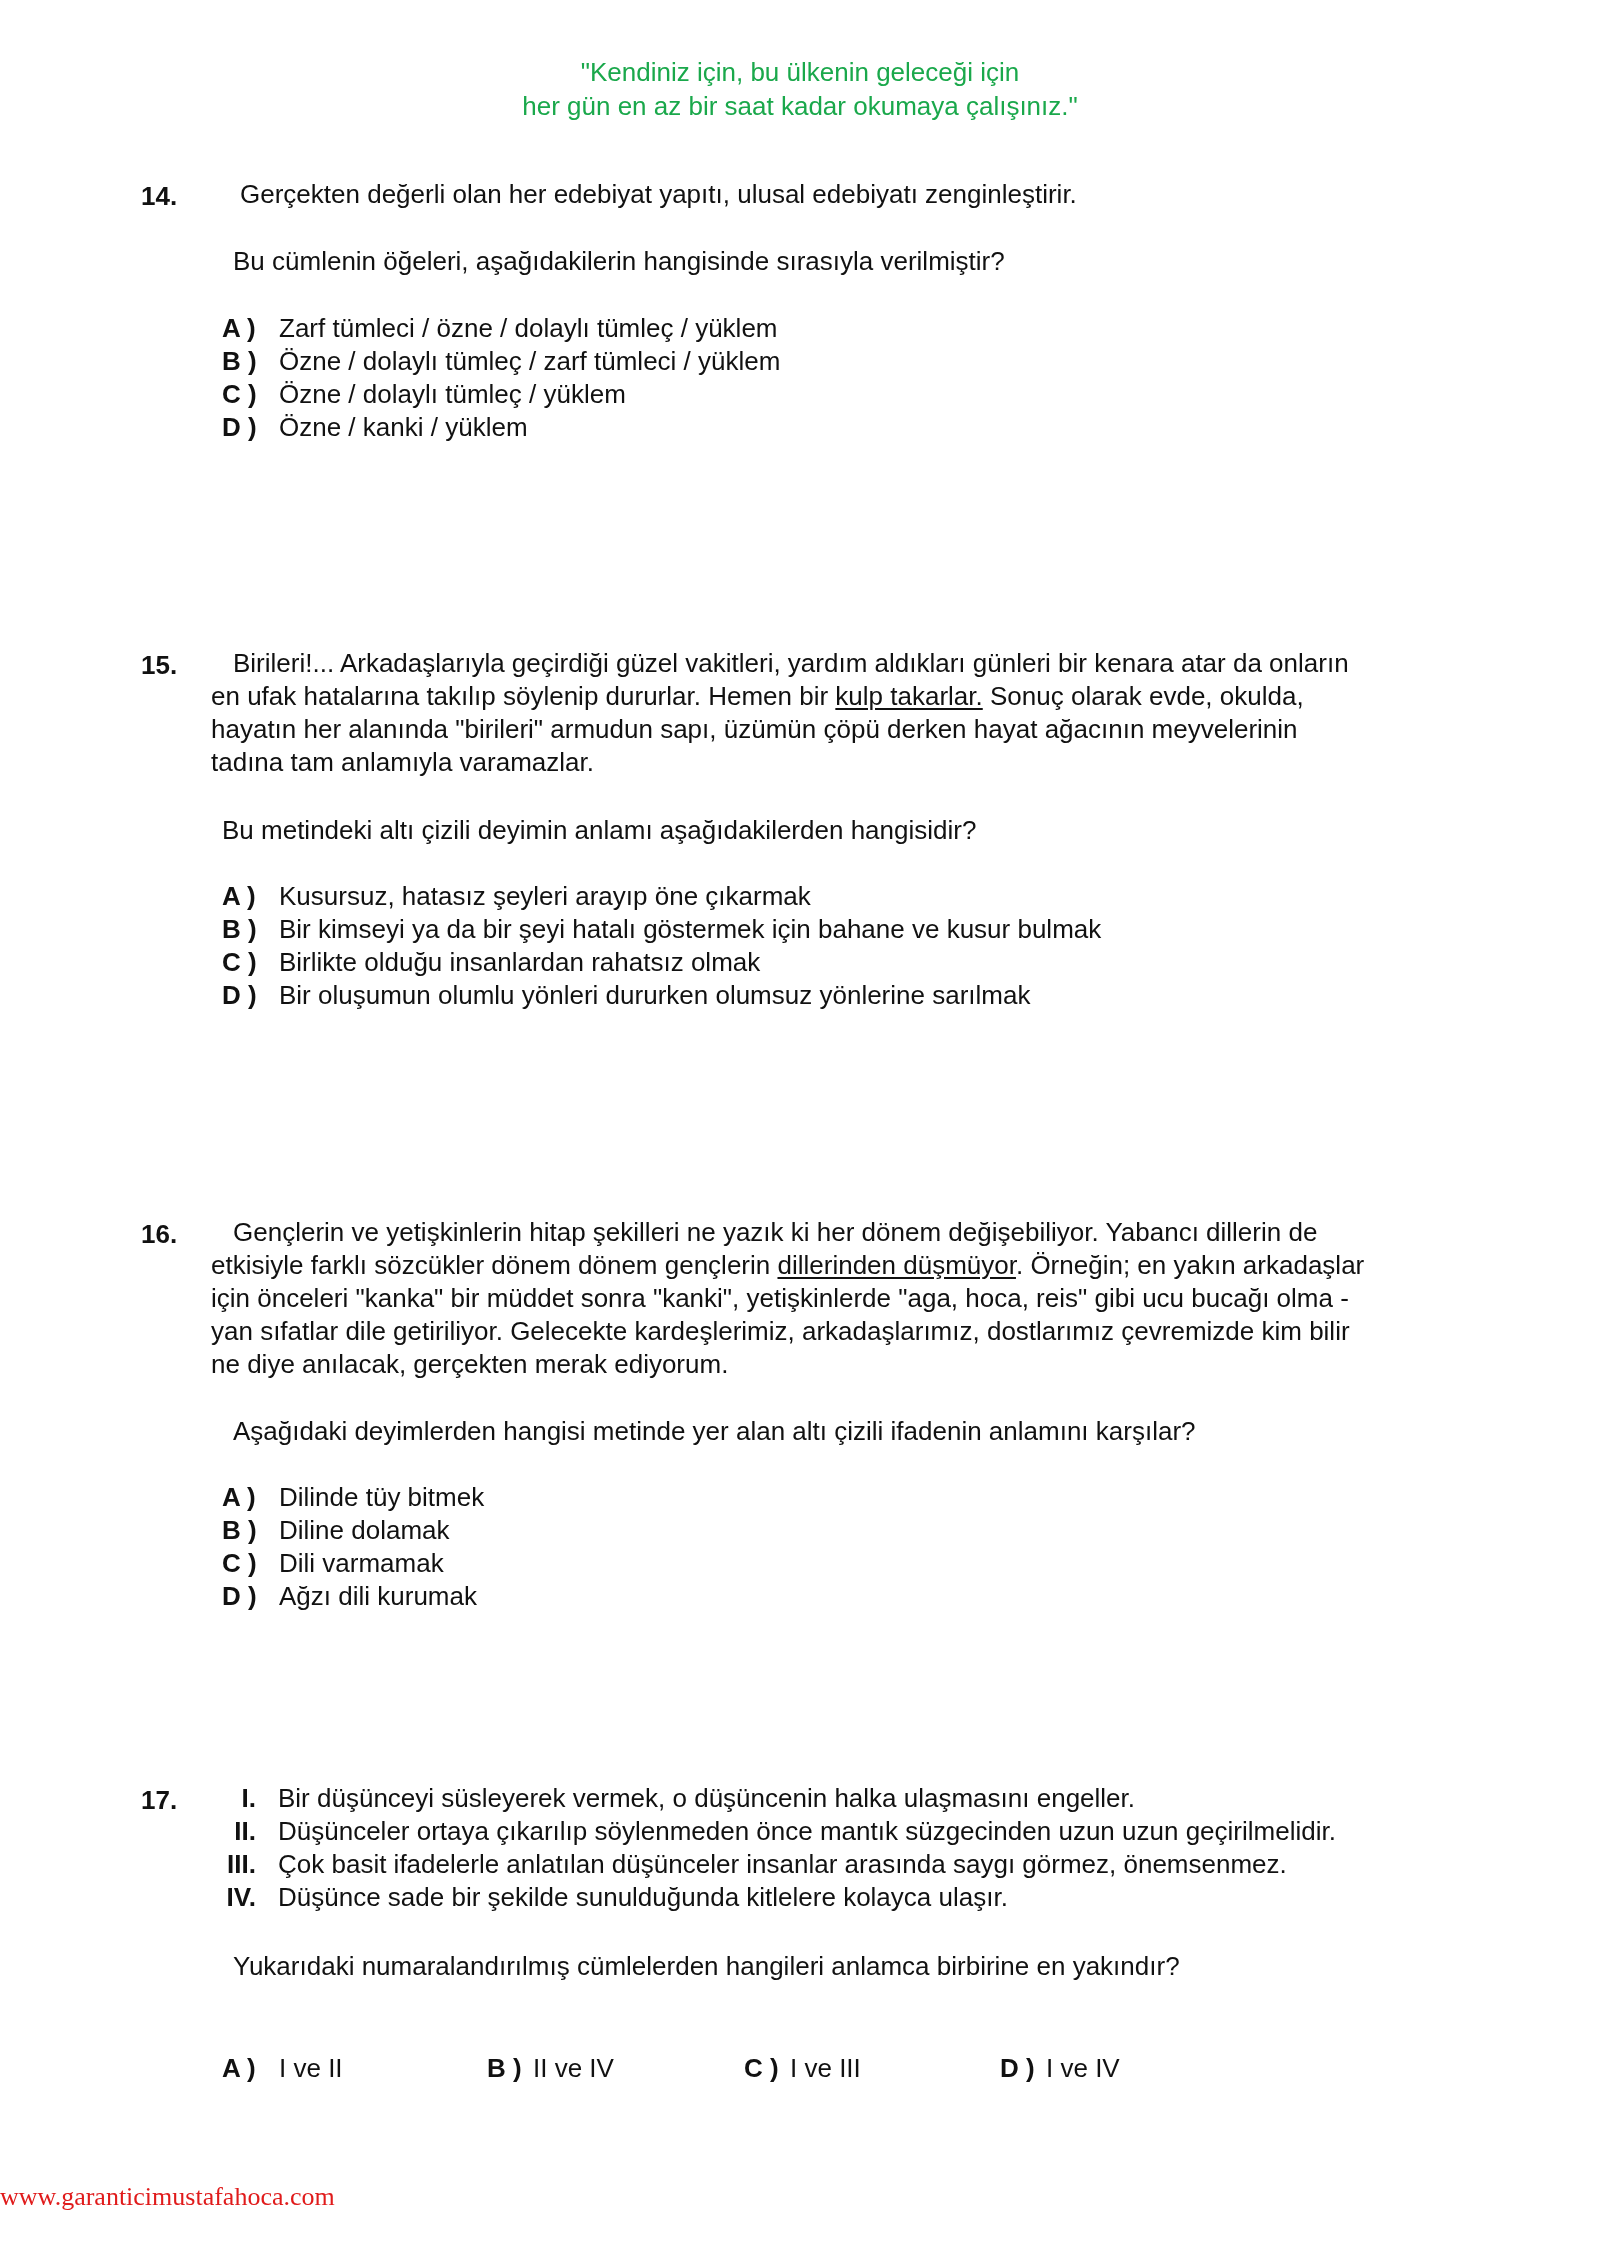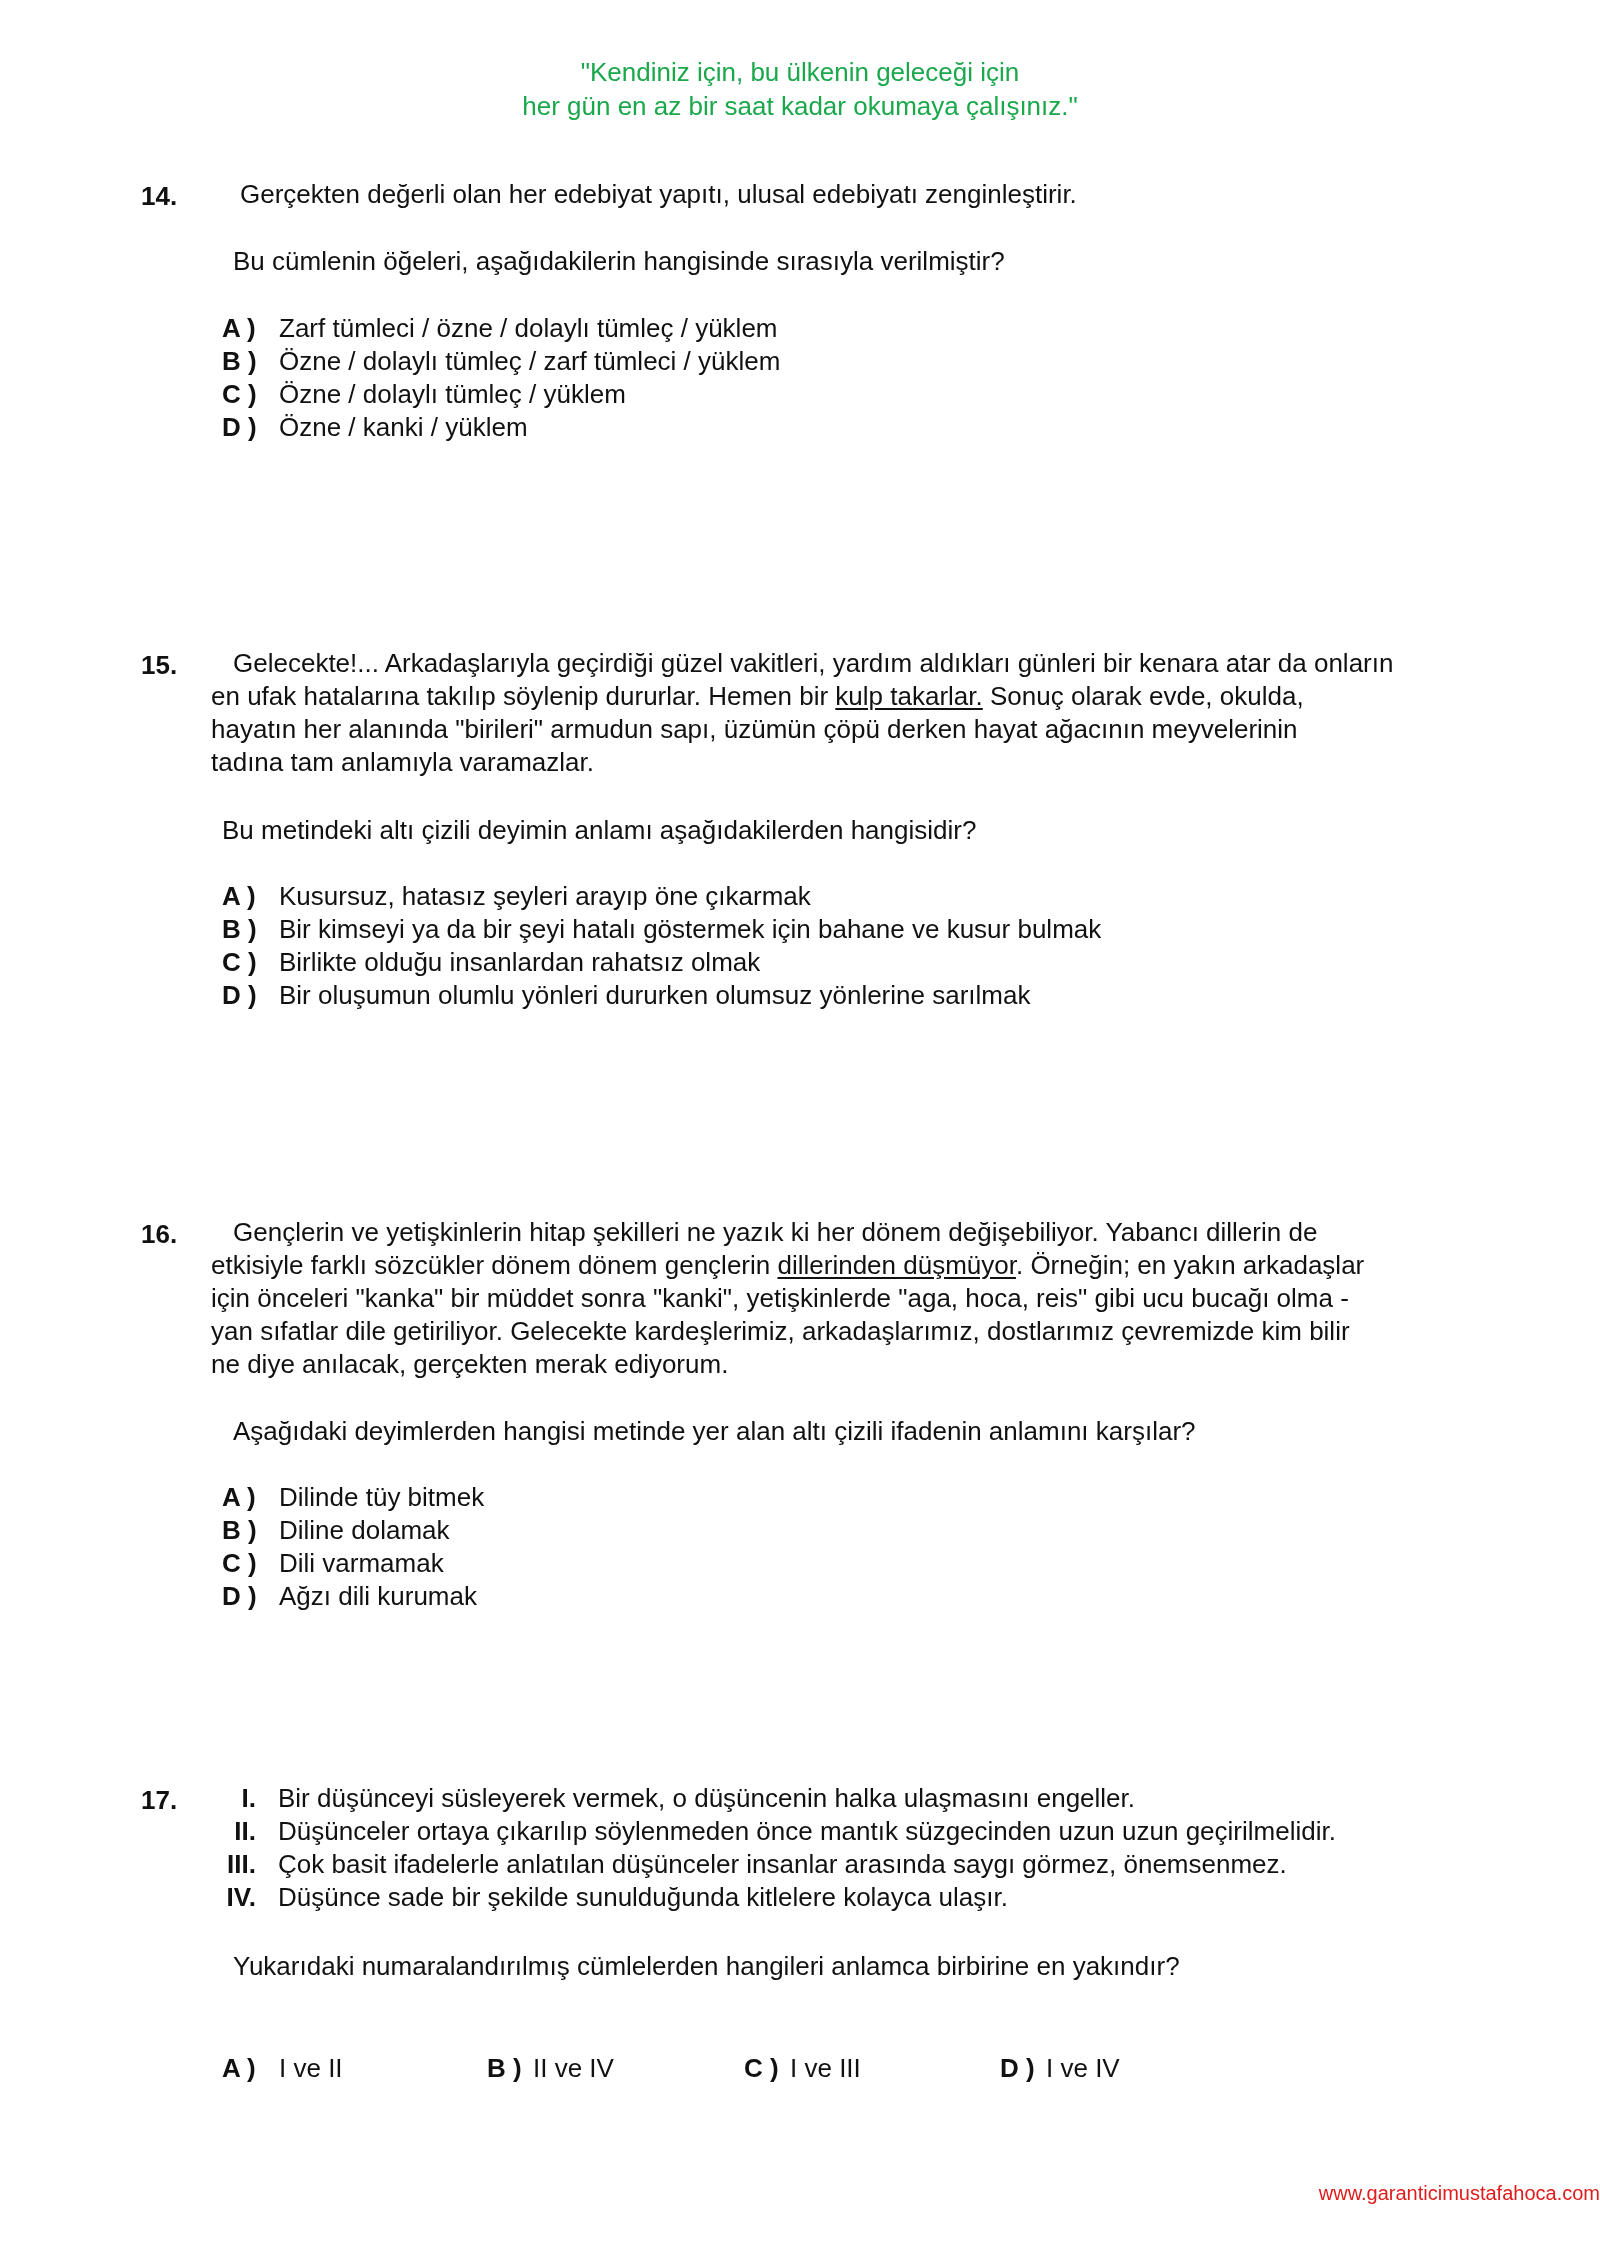--- a/index.html
+++ b/index.html
@@ -5,21 +5,21 @@
   html, body { margin: 0; padding: 0; background: #ffffff; }
   body { width: 1600px; height: 2262px; position: relative; overflow: hidden;
          font-family: "Liberation Sans", sans-serif; color: #111111; }
   .abs { position: absolute; white-space: nowrap; }
   .header { left: 0; width: 1600px; text-align: center; color: #1aa84b; font-size: 26px; line-height: 34px; }
   .txt { font-size: 26px; line-height: 33px; }
   .qnum { font-weight: bold; font-size: 26px; }
   .opt-label { font-weight: bold; font-size: 26px; }
   .roman { font-weight: bold; font-size: 26px; text-align: right; width: 60px; }
   .u { text-decoration: underline; text-underline-offset: 3px; }
-  .footer { left: 0; width: 1600px; text-align: right; color: #e01b1b; font-size: 20px; }
+  .footer { left: 0; width: 1600px; text-align: left; color: #e01b1b; font-size: 26px; font-family: Liberation Serif, serif; }
   .row { display: flex; align-items: baseline; }
 </style>
 </head>
 <body>
 
 <div class="abs header" style="top:55px;">"Kendiniz için, bu ülkenin geleceği için</div>
 <div class="abs header" style="top:89px;">her gün en az bir saat kadar okumaya çalışınız."</div>
 
 <div>
   <div class="abs qnum" style="left:141px; top:181px;">14.</div>
@@ -40,21 +40,21 @@
     </div>
     <div class="abs txt row" style="left:222px; top:411px;">
       <span class="opt-label" style="width:57px;display:inline-block;">D )</span>
       <span>Özne / kanki / yüklem</span>
     </div>
   </div>
 </div>
 
 <div>
   <div class="abs qnum" style="left:141px; top:650px;">15.</div>
-  <div class="abs txt" style="left:233px; top:647px;">Gelecekte!... Arkadaşlarıyla geçirdiği güzel vakitleri, yardım aldıkları günleri bir kenara atar da onların</div>
+  <div class="abs txt" style="left:233px; top:647px;">Birileri!... Arkadaşlarıyla geçirdiği güzel vakitleri, yardım aldıkları günleri bir kenara atar da onların</div>
   <div class="abs txt" style="left:211px; top:680px;">
     <span>en ufak hatalarına takılıp söylenip dururlar. Hemen bir </span><span class="u">kulp takarlar.</span><span> Sonuç olarak evde, okulda,</span>
   </div>
   <div class="abs txt" style="left:211px; top:713px;">hayatın her alanında "birileri" armudun sapı, üzümün çöpü derken hayat ağacının meyvelerinin</div>
   <div class="abs txt" style="left:211px; top:746px;">tadına tam anlamıyla varamazlar.</div>
   <div class="abs txt" style="left:222px; top:814px;">Bu metindeki altı çizili deyimin anlamı aşağıdakilerden hangisidir?</div>
   <div>
     <div class="abs txt row" style="left:222px; top:880px;">
       <span class="opt-label" style="width:57px;display:inline-block;">A )</span>
       <span>Kusursuz, hatasız şeyleri arayıp öne çıkarmak</span>

